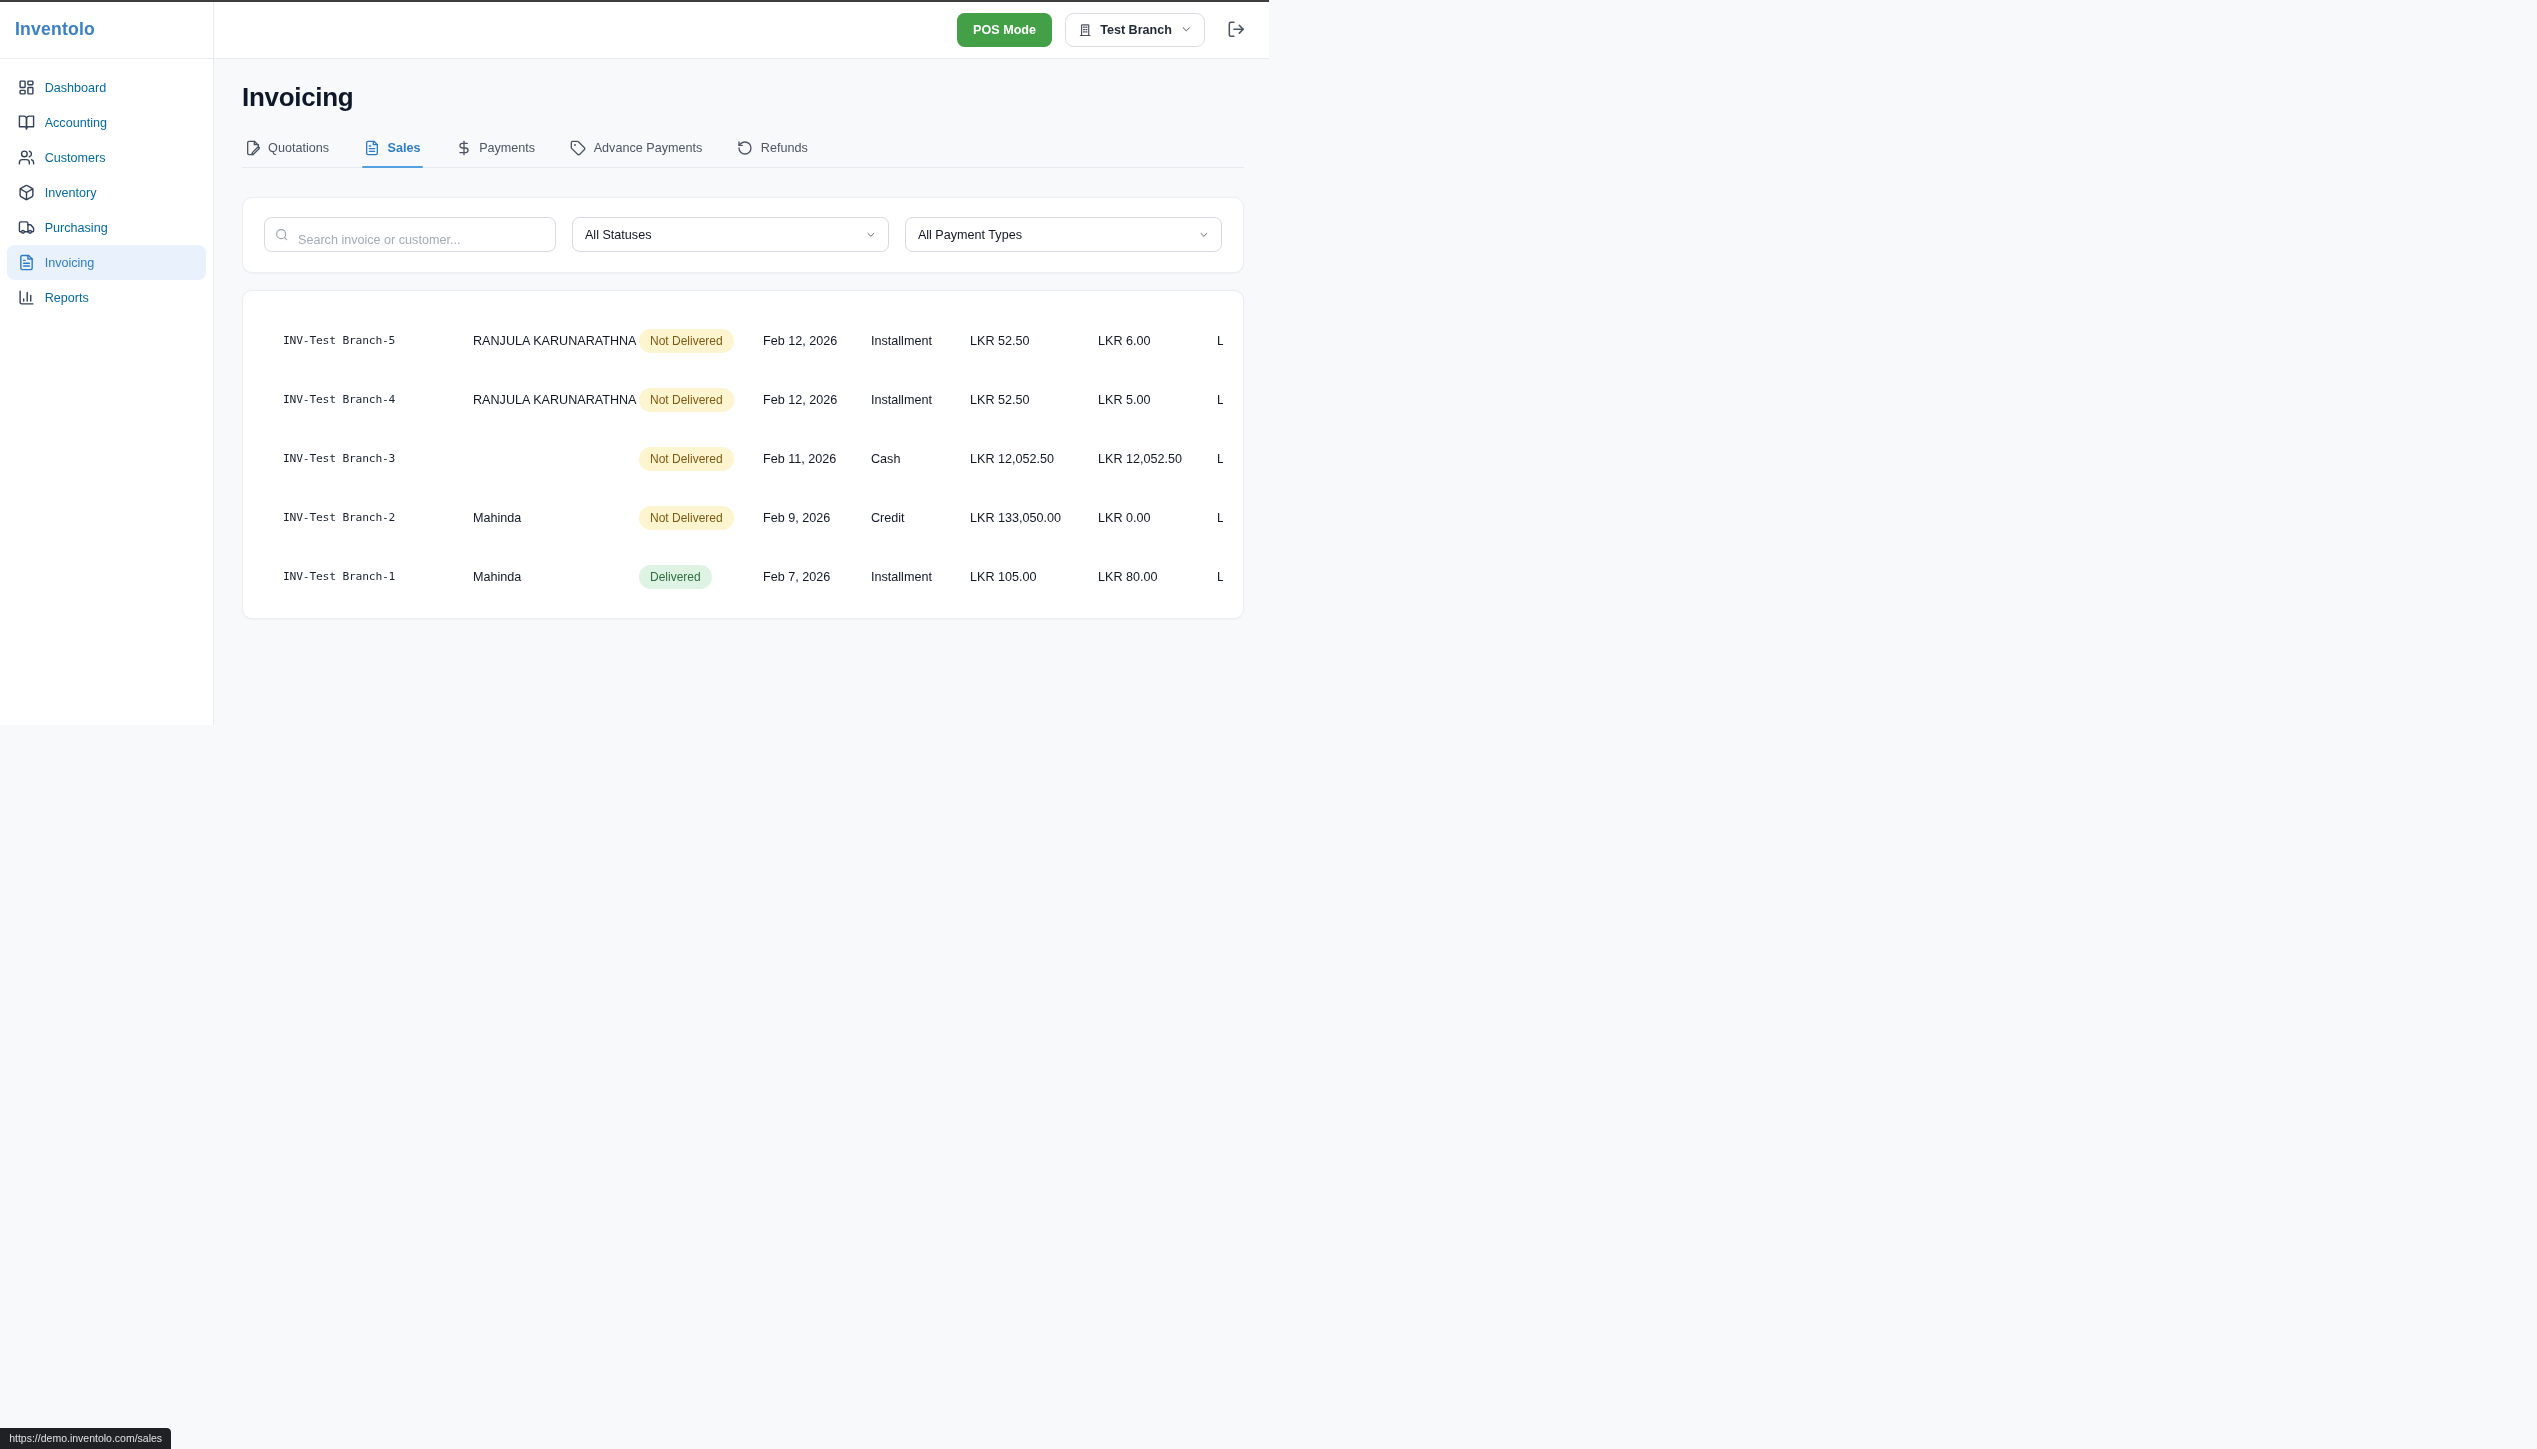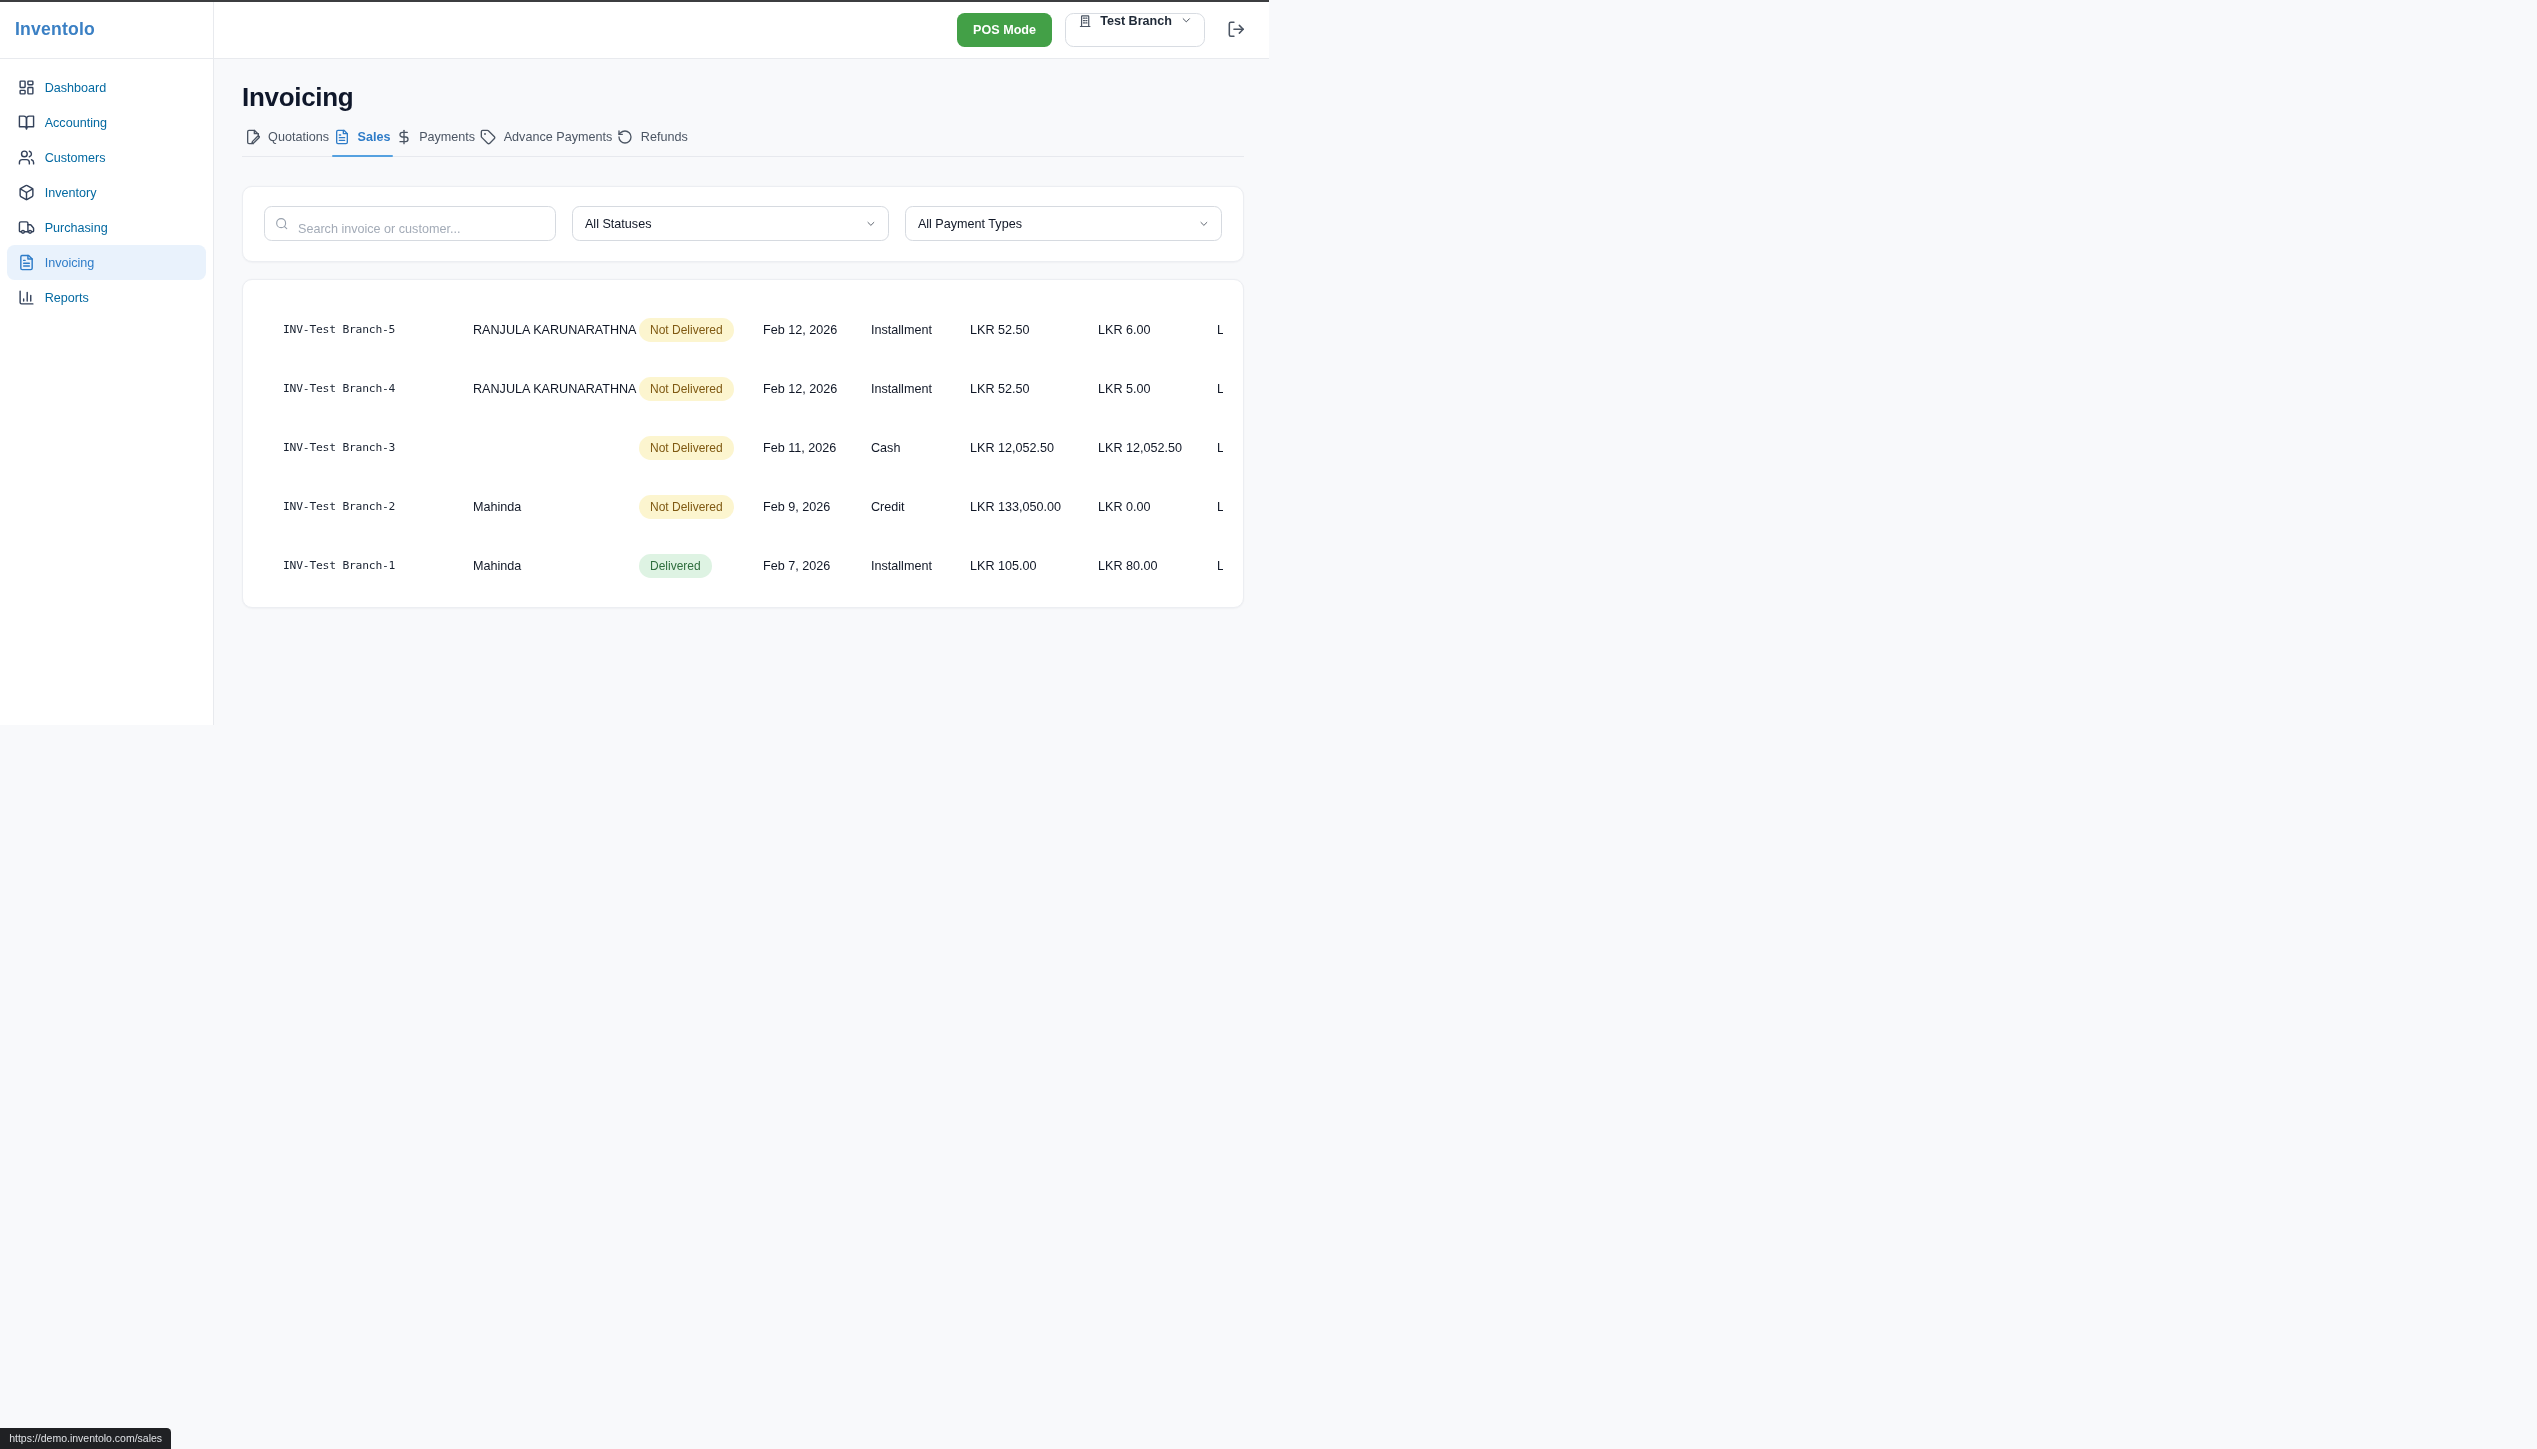--- a/index.html
+++ b/index.html
@@ -20,29 +20,29 @@
   .nav-item { display:flex; align-items:center; gap:9.2px; height:35px; padding:0 11.8px; border-radius:7.6px; color:#0369a1; font-size:12.6px; font-weight:500; cursor:pointer; }
   .nav-item .icn { width:17px; height:17px; flex:none; color:#33415a; }
   .nav-item.active { background:#e9f2fc; color:var(--accent,#2e7cc8); }
   .nav-item.active .icn { color:var(--accent,#2e7cc8); }
   .icn svg { width:100%; height:100%; display:block; }
 
   
   .main { flex:1; min-width:0; display:flex; flex-direction:column; }
   .topbar { height:57px; flex:none; background:#fff; border-bottom:0.8px solid var(--line,#e8eaee); display:flex; align-items:center; justify-content:flex-end; padding:0 23.5px; }
   .pos-btn { background:var(--green,#43a047); color:#fff; border:none; border-radius:7.6px; height:34px; padding:0 16px; font-family:inherit; font-size:12.6px; font-weight:600; cursor:pointer; }
-  .branch-btn { margin-left:13.4px; display:flex; align-items:flex-start; gap:7.6px; height:34px; padding:0 11.8px; background:#fff; border:0.8px solid #d8dce2; border-radius:8.4px; font-family:inherit; font-size:12.6px; font-weight:600; color:#1f2937; cursor:pointer; }
+  .branch-btn { margin-left:13.4px; display:flex; align-items:center; gap:7.6px; height:34px; padding:0 11.8px; background:#fff; border:0.8px solid #d8dce2; border-radius:8.4px; font-family:inherit; font-size:12.6px; font-weight:600; color:#1f2937; cursor:pointer; }
   .branch-btn .icn { width:14.3px; height:14.3px; color:#4b5563; }
   .branch-btn .chev { width:12.6px; height:12.6px; color:#3f4754; }
   .logout-btn { margin-left:22px; width:18.5px; height:18.5px; padding:0; background:none; border:none; color:#4b5563; cursor:pointer; }
 
   .content { padding:23px 25px 0 28px; }
   h1.page-title { margin:0; font-size:26px; font-weight:800; letter-spacing:-0.3px; color:#0f172a; }
 
-  .tabs { display:flex; margin-top:16px; border-bottom:0.8px solid #e7e9ee; }
+  .tabs { display:flex; gap:30px; margin-top:27px; border-bottom:0.8px solid #e7e9ee; }
   .tab { position:relative; display:flex; align-items:center; gap:7.6px; padding:0 2.5px 11.8px; background:none; border:none; font-family:inherit; font-size:12.6px; font-weight:500; color:#4b5563; cursor:pointer; }
   .tab .icn { width:16px; height:16px; }
   .tab.active { color:var(--accent,#2e7cc8); font-weight:600; }
   .tab.active::after { content:""; position:absolute; left:0; right:0; bottom:-0.8px; height:2.5px; border-radius:1.7px; background:#55a1e0; }
 
   .card { background:#fff; border:0.8px solid #eceef2; border-radius:10px; box-shadow:0 0.8px 1.7px rgba(15,23,42,.04); }
   .filter-card { margin-top:28.5px; padding:19.3px 21px; display:flex; gap:16px; }
   .search-box { flex:1; position:relative; }
   .search-box input { width:100%; height:35px; border:0.8px solid #d6dae0; border-radius:7.6px; padding:10px 10px 0 33px; font-family:inherit; font-size:12.6px; color:#111827; outline:none; background:#fff; }
   .search-box input::placeholder { color:#a3abb7; }

